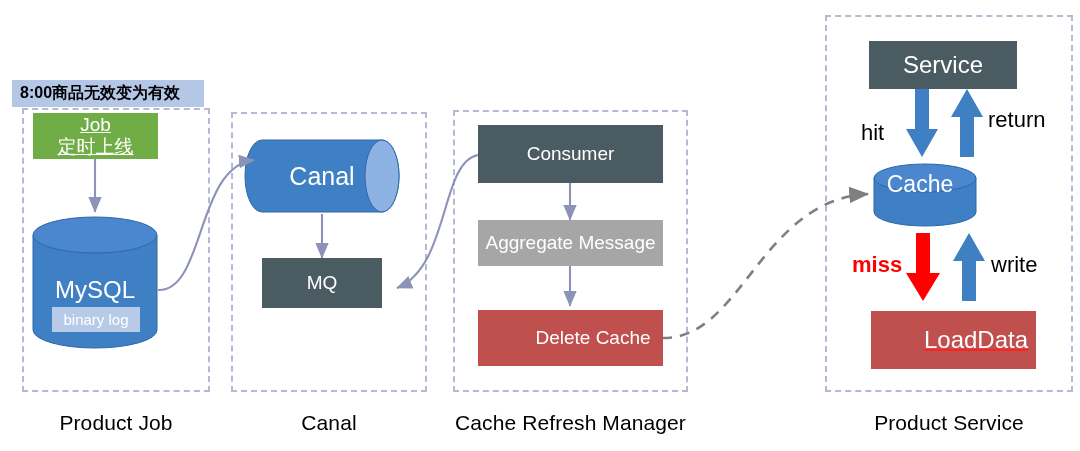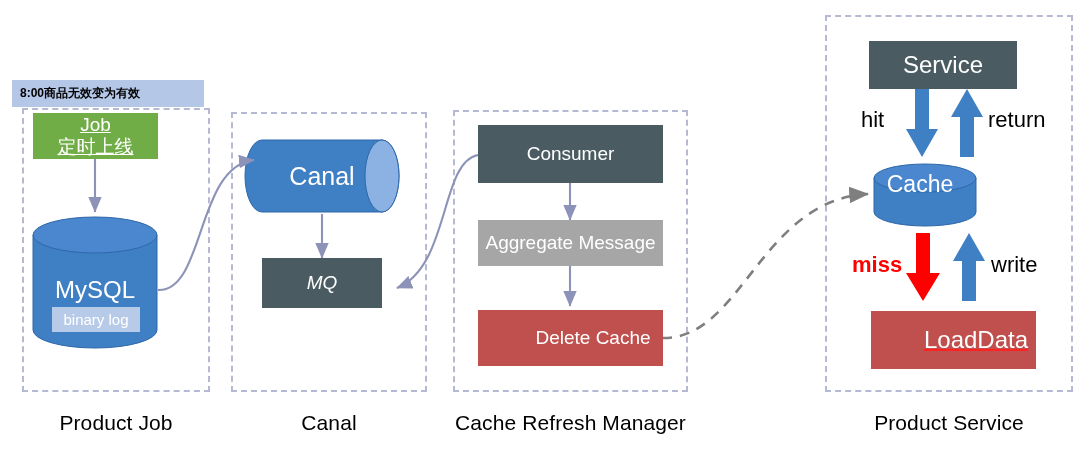--- a/index.html
+++ b/index.html
@@ -5,21 +5,21 @@
   html,body{margin:0;padding:0;background:#ffffff;}
   body{width:1080px;height:451px;position:relative;overflow:hidden;
        font-family:"Liberation Sans","DejaVu Sans",sans-serif;}
   #canvas{position:absolute;left:0;top:0;width:1080px;height:451px;}
 
   .dashed-group{position:absolute;border:2px dashed #b5b9d4;box-sizing:border-box;background:transparent;}
 
   .group-caption{position:absolute;color:#000;font-size:21px;letter-spacing:.1px;
       white-space:nowrap;text-align:center;}
 
-  .banner{position:absolute;background:#b4c7e7;color:#000;font-size:12px;font-weight:700;
+  .banner{position:absolute;background:#b4c7e7;color:#000;font-size:16px;font-weight:700;
       display:flex;align-items:center;justify-content:flex-start;padding-left:8px;box-sizing:border-box;}
 
   .node{position:absolute;display:flex;align-items:center;justify-content:center;
       color:#ffffff;text-align:center;box-sizing:border-box;line-height:1.18;}
 
   .n-green{background:#70ad47;font-size:19px;}
   .n-dark{background:#4a5c62;font-size:19px;}
   .n-gray{background:#a6a6a6;font-size:19px;}
   .n-red{background:#c0504d;font-size:19px;padding-left:45px;}
 
@@ -111,37 +111,37 @@
   <div class="node n-green" style="left:33px;top:113px;width:125px;height:46px;flex-direction:column;text-decoration:underline;">
     <span>Job</span>
     <span>定时上线</span>
   </div>
 
   <div class="cyl-label" style="left:33px;top:275px;width:124px;height:30px;font-size:24px;">MySQL</div>
   <div class="binlog" style="left:52px;top:307px;width:88px;height:25px;">binary log</div>
 
   <div class="cyl-label" style="left:262px;top:160px;width:120px;height:32px;font-size:25px;">Canal</div>
 
-  <div class="node n-dark" style="left:262px;top:258px;width:120px;height:50px;font-style:italic;">MQ</div>
+  <div class="node n-dark" style="left:262px;top:258px;width:120px;height:50px;">MQ</div>
 
   <div class="node n-dark" style="left:478px;top:125px;width:185px;height:58px;">Consumer</div>
 
   <div class="node n-gray" style="left:478px;top:220px;width:185px;height:46px;">Aggregate Message</div>
 
   <div class="node n-red" style="left:478px;top:310px;width:185px;height:56px;">Delete Cache</div>
 
   <div class="node n-dark" style="left:869px;top:41px;width:148px;height:48px;font-size:24px;">Service</div>
 
   <div class="cyl-label" style="left:874px;top:169px;width:92px;height:30px;font-size:23px;">Cache</div>
 
   <div class="node n-red" style="left:871px;top:311px;width:165px;height:58px;font-size:24px;">
     <span class="underline-spell">LoadData</span>
   </div>
 
-  <div class="arrow-label" style="left:861px;top:107px;text-align:center;">hit</div>
+  <div class="arrow-label" style="left:861px;top:120px;text-align:center;">hit</div>
   <div class="arrow-label" style="left:988px;top:107px;">return</div>
   <div class="arrow-label miss" style="left:852px;top:252px;">miss</div>
   <div class="arrow-label" style="left:991px;top:252px;">write</div>
 
   <div class="group-caption" style="left:22px;top:411px;width:188px;">Product Job</div>
   <div class="group-caption" style="left:231px;top:411px;width:196px;">Canal</div>
   <div class="group-caption" style="left:441px;top:411px;width:259px;">Cache Refresh Manager</div>
   <div class="group-caption" style="left:825px;top:411px;width:248px;">Product Service</div>
 
 </div>

